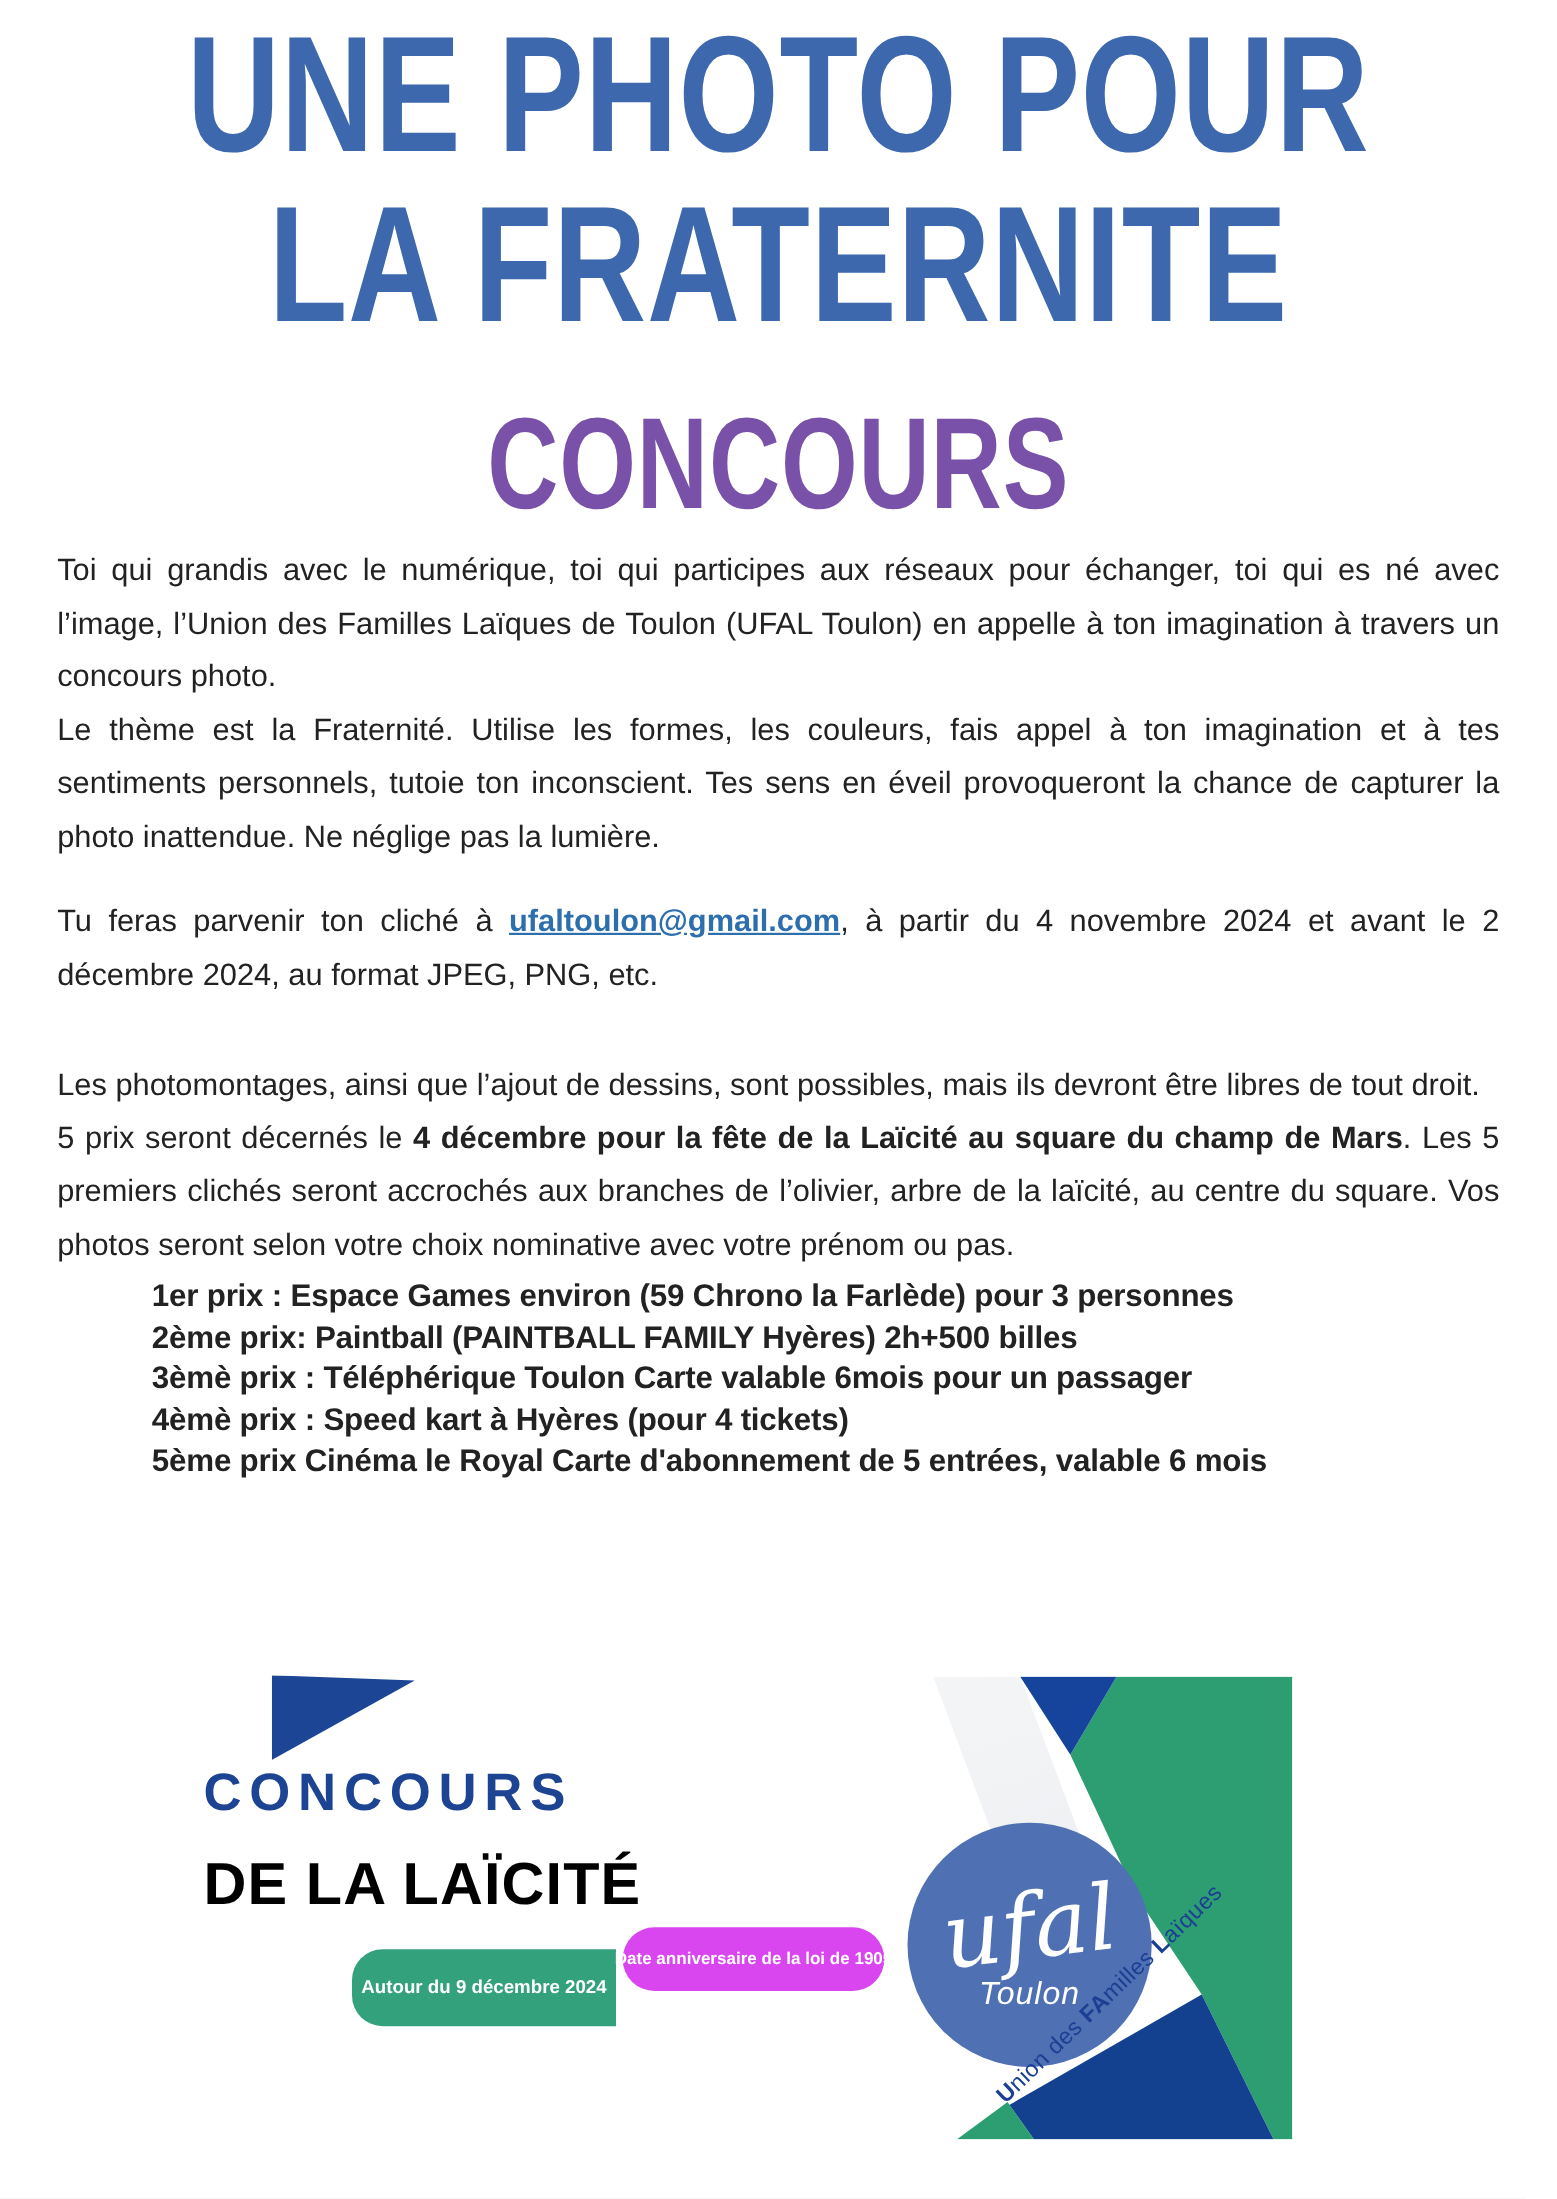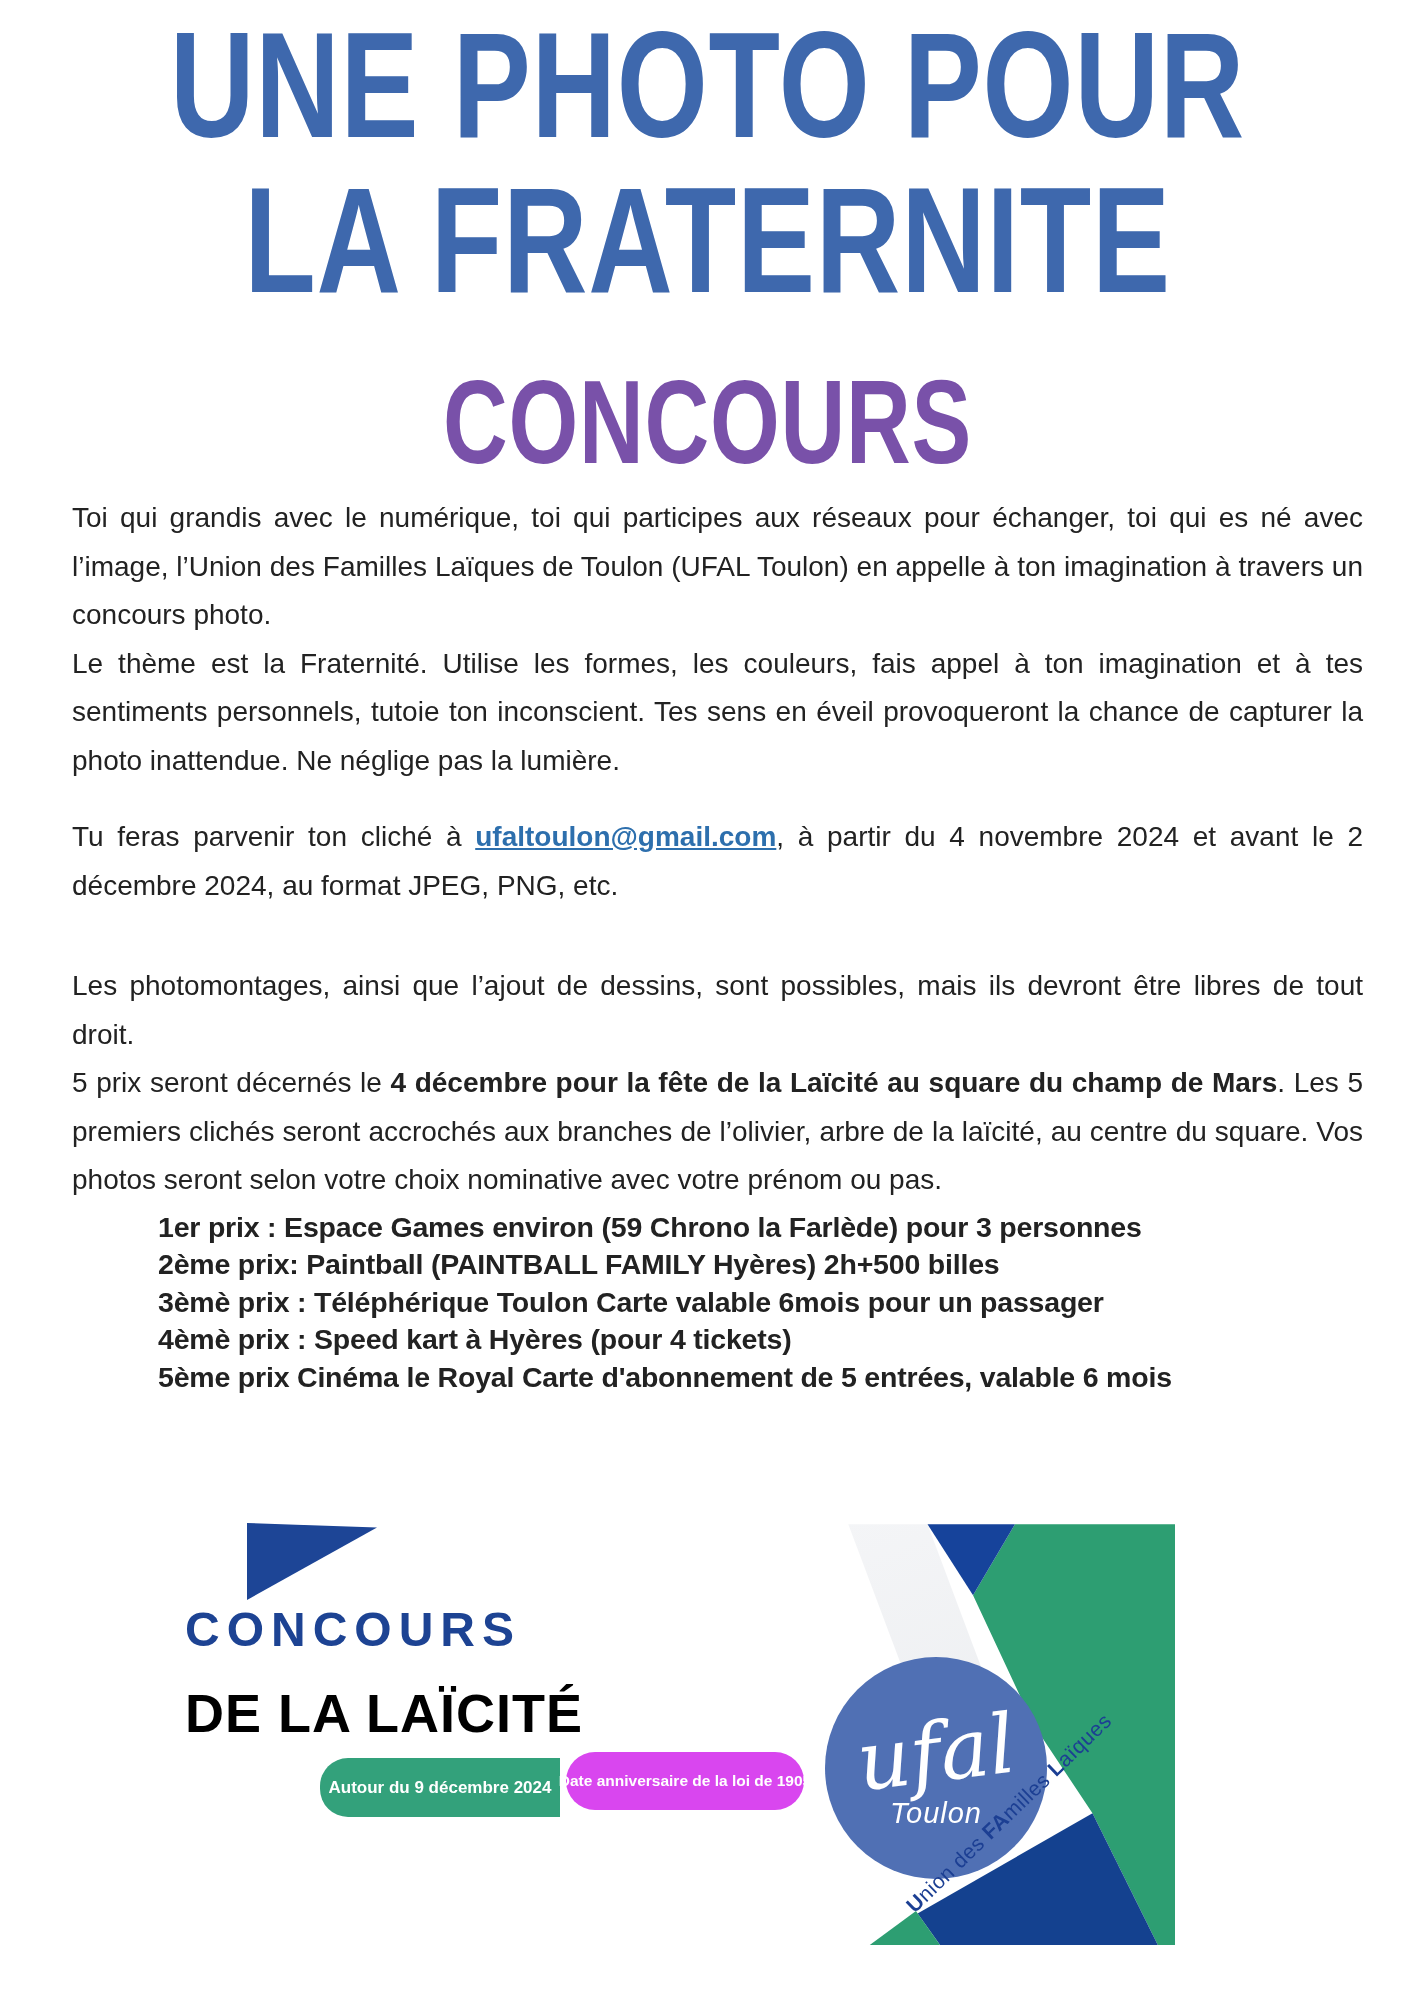--- a/index.html
+++ b/index.html
@@ -33,21 +33,20 @@
     transform:scaleX(0.76);
     transform-origin:50% 0;
     letter-spacing:1px;
   }
   
   .content{
     position:absolute;left:52px;right:52px;top:494px;
     font-size:28px;line-height:48.5px;
     color:#222222;
     text-align:justify;
-    margin-left:20px;
   }
   .content p{margin:0;}
   .gap-sm{margin-top:28px !important;}
   .gap{margin-top:52px !important;}
   .email-link{
     color:#2d6fad;font-weight:bold;text-decoration:underline;
   }
   .bold{font-weight:bold;}
   .prizes{margin-left:86px;margin-top:4px;}
   .prize-line{
@@ -74,21 +73,21 @@
   .laicite{
     position:absolute;left:0;width:740px;top:192px;
     font-weight:bold;font-size:54px;color:#000000;letter-spacing:1px;
   }
   .pills{position:absolute;left:135px;top:262px;display:flex;align-items:flex-start;}
   .pill{
     display:flex;align-items:center;justify-content:center;
     color:#ffffff;font-weight:bold;white-space:nowrap;
   }
   .pill-green{
-    width:240px;height:59px;margin-top:6px;
+    width:240px;height:70px;margin-top:20px;
     background:#33a17b;border-radius:28px 0 0 28px;
     font-size:17px;
   }
   .pill-blue{
     width:238px;height:58px;margin-left:6px;
     background:#d946ef;border-radius:29px;
     font-size:15.5px;
   }
   
   .logo-block{position:absolute;left:660px;top:30px;width:330px;height:425px;}

